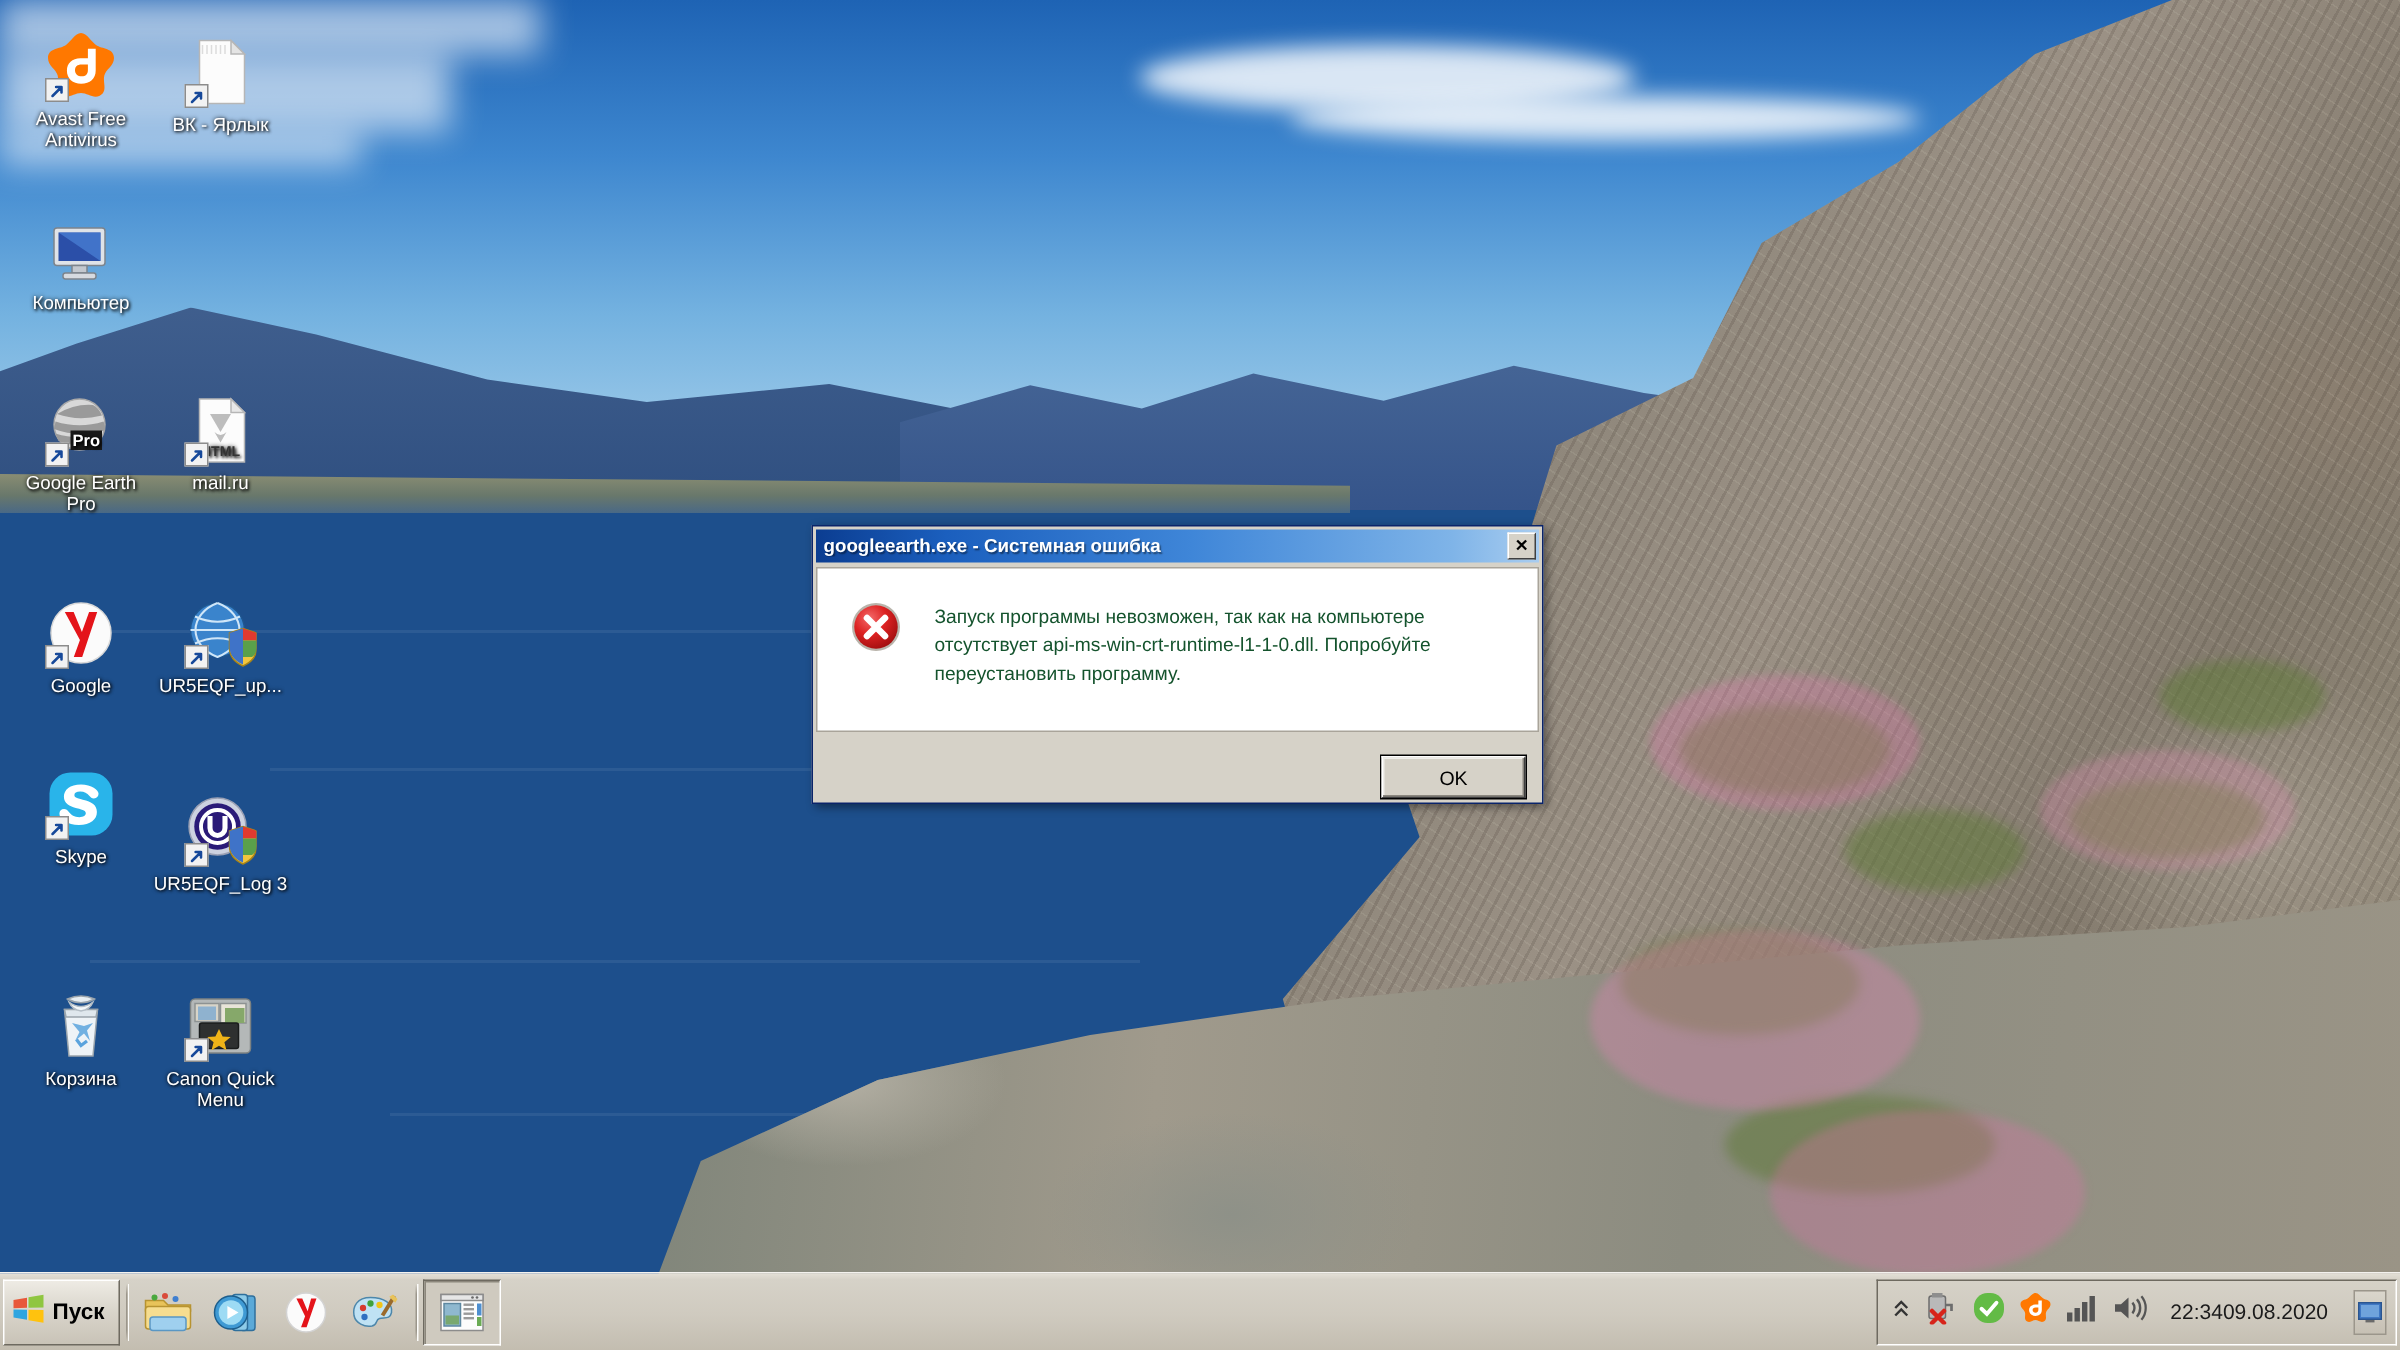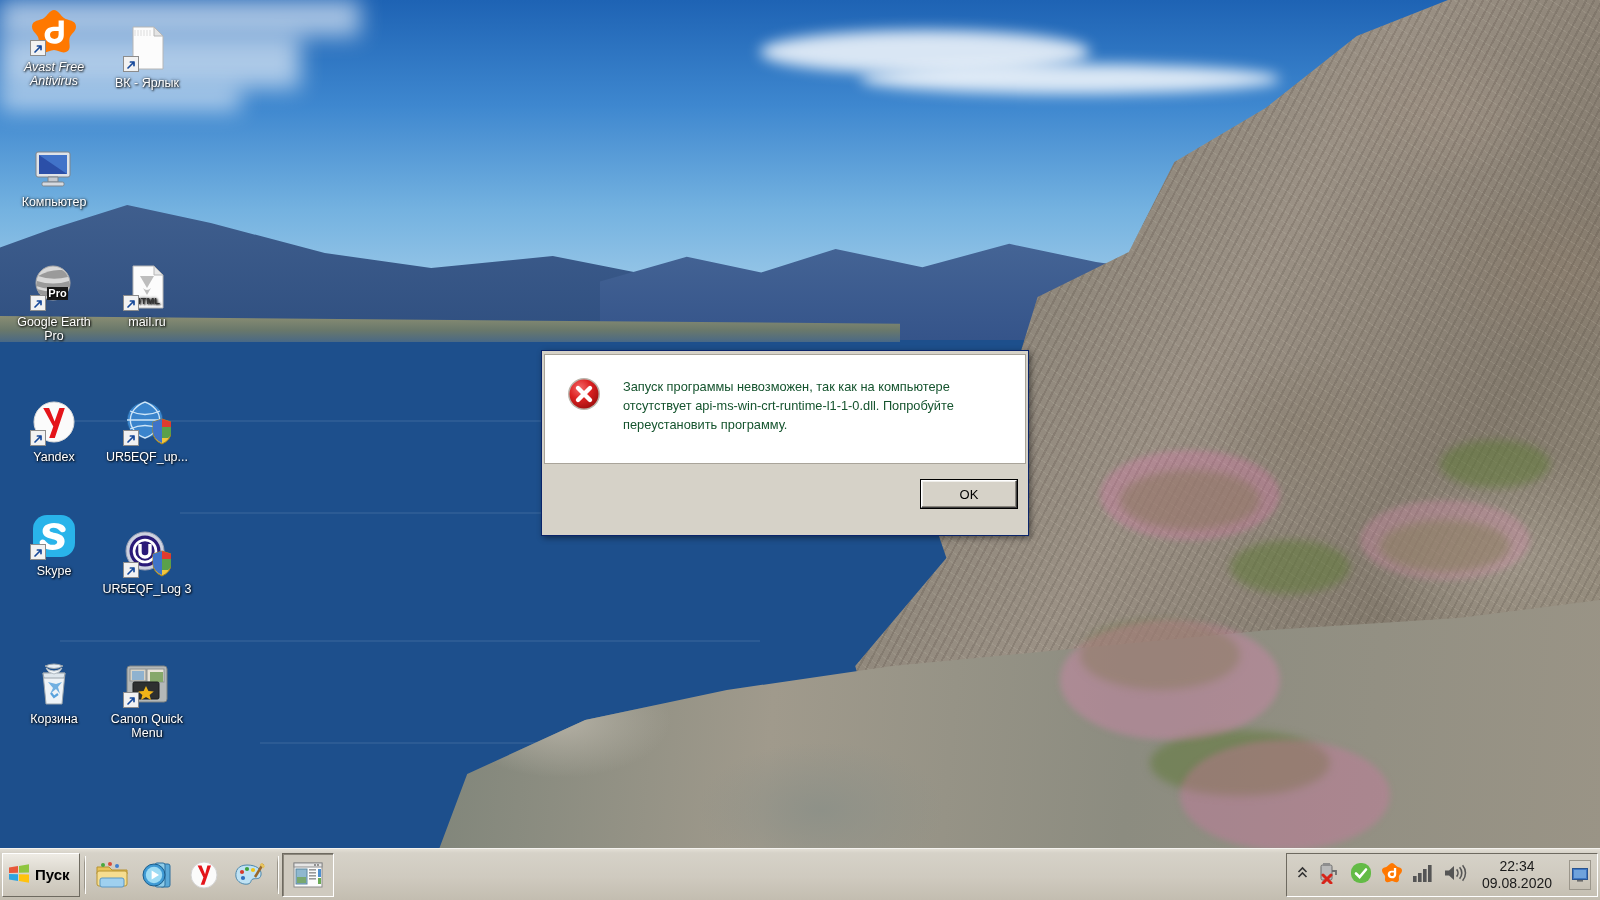--- a/index.html
+++ b/index.html
@@ -194,21 +194,21 @@
     box-shadow: inset 1px 1px 0 #8c877c;
   }
   .tb-spacer { flex: 1; }
   .tb-tray {
     display: flex; align-items: center; height: 44px; gap: 9px;
     padding: 0 6px 0 10px; margin-right: 2px;
     border-top: 1px solid #6e6a60; border-left: 1px solid #6e6a60;
     border-right: 1px solid #fff; border-bottom: 1px solid #fff;
   }
   .tray-clock {
-    display: flex; flex-direction: column; align-items: center;
+    display: flex; flex-direction: row; align-items: center;
     font-size: 14px; color: #1a1a1a; line-height: 17px;
     padding: 0 6px; cursor: default;
   }
   .show-desktop {
     width: 22px; height: 30px; margin-left: 2px; cursor: default;
     background: linear-gradient(#dad6cc, #c6c0b4);
     border: 1px solid #9b968b;
     display: flex; align-items: center; justify-content: center;
   }
 </style>
@@ -243,21 +243,21 @@
   <div class="moss" style="left:1380px; top:520px; width:130px; height:52px;"></div>
   <div class="moss" style="left:1150px; top:730px; width:180px; height:66px;"></div>
   <div class="moss" style="left:1440px; top:440px; width:110px; height:48px;"></div>
 
   <div class="flower-patch" style="left:1100px; top:450px; width:180px; height:90px;  background:rgba(228,120,180,.30);"></div>
   <div class="flower-patch" style="left:1060px; top:620px; width:220px; height:120px; background:rgba(232,130,186,.32);"></div>
   <div class="flower-patch" style="left:1180px; top:740px; width:210px; height:110px; background:rgba(226,112,172,.30);"></div>
   <div class="flower-patch" style="left:1360px; top:500px; width:170px; height:80px;  background:rgba(234,140,190,.26);"></div>
 
   <div id="icons-layer">
-      <div class="icon-cell" style="left: 8px; top: 8px; font-style: italic;">
+      <div class="icon-cell" style="left: 8px; top: 20px;">
         <div class="icon-art"><svg width="48" height="48" viewBox="0 0 48 48">
       <path d="M24 2 C28 2 31 8 34 10 C38 12.8 46 12 46 18.6 C46 24 40.5 26 39.5 30.5
                C38.5 35.5 42 41 36.5 43.8 C32 46 28.5 42 24 42 C19.5 42 16 46 11.5 43.8
                C6 41 9.5 35.5 8.5 30.5 C7.5 26 2 24 2 18.6 C2 12 10 12.8 14 10 C17 8 20 2 24 2 Z" fill="#ff7800"></path>
       <path d="M28.6 12.5 h5.2 V27 c0 5.4 -3.8 8.8 -9.7 8.8 c-5.6 0 -9.5 -3.5 -9.5 -8.7
                c0 -5 3.5 -8.2 9 -8.3 h5 v-6.3 Z M28.6 23 h-4.3 c-2.7 0 -4.3 1.4 -4.3 3.8
                c0 2.5 1.8 4.1 4.5 4.1 c2.7 0 4.1 -1.6 4.1 -4.3 V23 Z" fill="#fff"></path>
           </svg><span class="shortcut-arrow">
             <svg width="11" height="11" viewBox="0 0 11 11">
   <path d="M2 9 L8 3 M8 3 H4.4 M8 3 V6.6" fill="none" stroke="#17499a" stroke-width="1.7" stroke-linecap="round"></path>
@@ -325,21 +325,21 @@
       </div>
       <div class="icon-cell" style="left: 8px; top: 398px;">
         <div class="icon-art"><svg width="48" height="48" viewBox="0 0 48 48">
       <circle cx="24" cy="24" r="20" fill="#fbfbfb" stroke="#d8d8d8"></circle>
       <path d="M29.4 10 h5.4 L24.8 40 h-5.6 l4.1 -11.4 L13.2 10 h5.9 l5.5 13.4 Z" fill="#e4141a"></path>
           </svg><span class="shortcut-arrow">
             <svg width="11" height="11" viewBox="0 0 11 11">
   <path d="M2 9 L8 3 M8 3 H4.4 M8 3 V6.6" fill="none" stroke="#17499a" stroke-width="1.7" stroke-linecap="round"></path>
             </svg>
           </span></div>
-        <div>Yandex</div>
+        <div>Google</div>
       </div>
       <div class="icon-cell" style="left: 101px; top: 398px;">
         <div class="icon-art"><svg width="48" height="48" viewBox="0 0 48 48">
       <circle cx="22" cy="22" r="18" fill="#3a84cc" stroke="#1f568f"></circle>
       <path d="M4 22 h36 M22 4 a26 20 0 0 1 0 36 a26 20 0 0 1 0 -36" fill="none" stroke="#cfe6f8" stroke-width="1.4"></path>
       <path d="M7 13 q15 7 30 0 M7 31 q15 -7 30 0" fill="none" stroke="#cfe6f8" stroke-width="1.3"></path>
       <path d="M30 24 l9 -3 l9 3 v10 q0 8 -9 12 q-9 -4 -9 -12 Z" fill="#f2c63e" stroke="#a88418"></path>
       <path d="M39 21 v24 q-9 -4 -9 -12 V24 Z" fill="#3f73c8"></path>
       <path d="M39 21 l9 3 v5 h-9 Z" fill="#e03a2f"></path>
       <path d="M39 29 h9 v5 q0 4 -3 6 h-6 Z" fill="#5aa04a"></path>
@@ -406,20 +406,24 @@
           </svg><span class="shortcut-arrow">
             <svg width="11" height="11" viewBox="0 0 11 11">
   <path d="M2 9 L8 3 M8 3 H4.4 M8 3 V6.6" fill="none" stroke="#17499a" stroke-width="1.7" stroke-linecap="round"></path>
             </svg>
           </span></div>
         <div>Canon Quick Menu</div>
       </div>
     </div>
 
   <div id="error-dialog">
+    <div class="dlg-titlebar">
+      <span class="dlg-title">googleearth.exe - Системная ошибка</span>
+      <button class="dlg-close">✕</button>
+    </div>
     <div class="dlg-body">
       <span class="err-icon">
         <svg width="34" height="34" viewBox="0 0 34 34">
           <defs>
             <radialGradient id="eg" cx="36%" cy="30%" r="78%">
               <stop offset="0%" stop-color="#f36a6a"></stop>
               <stop offset="48%" stop-color="#dd2222"></stop>
               <stop offset="100%" stop-color="#9c0d0d"></stop>
             </radialGradient>
           </defs>

